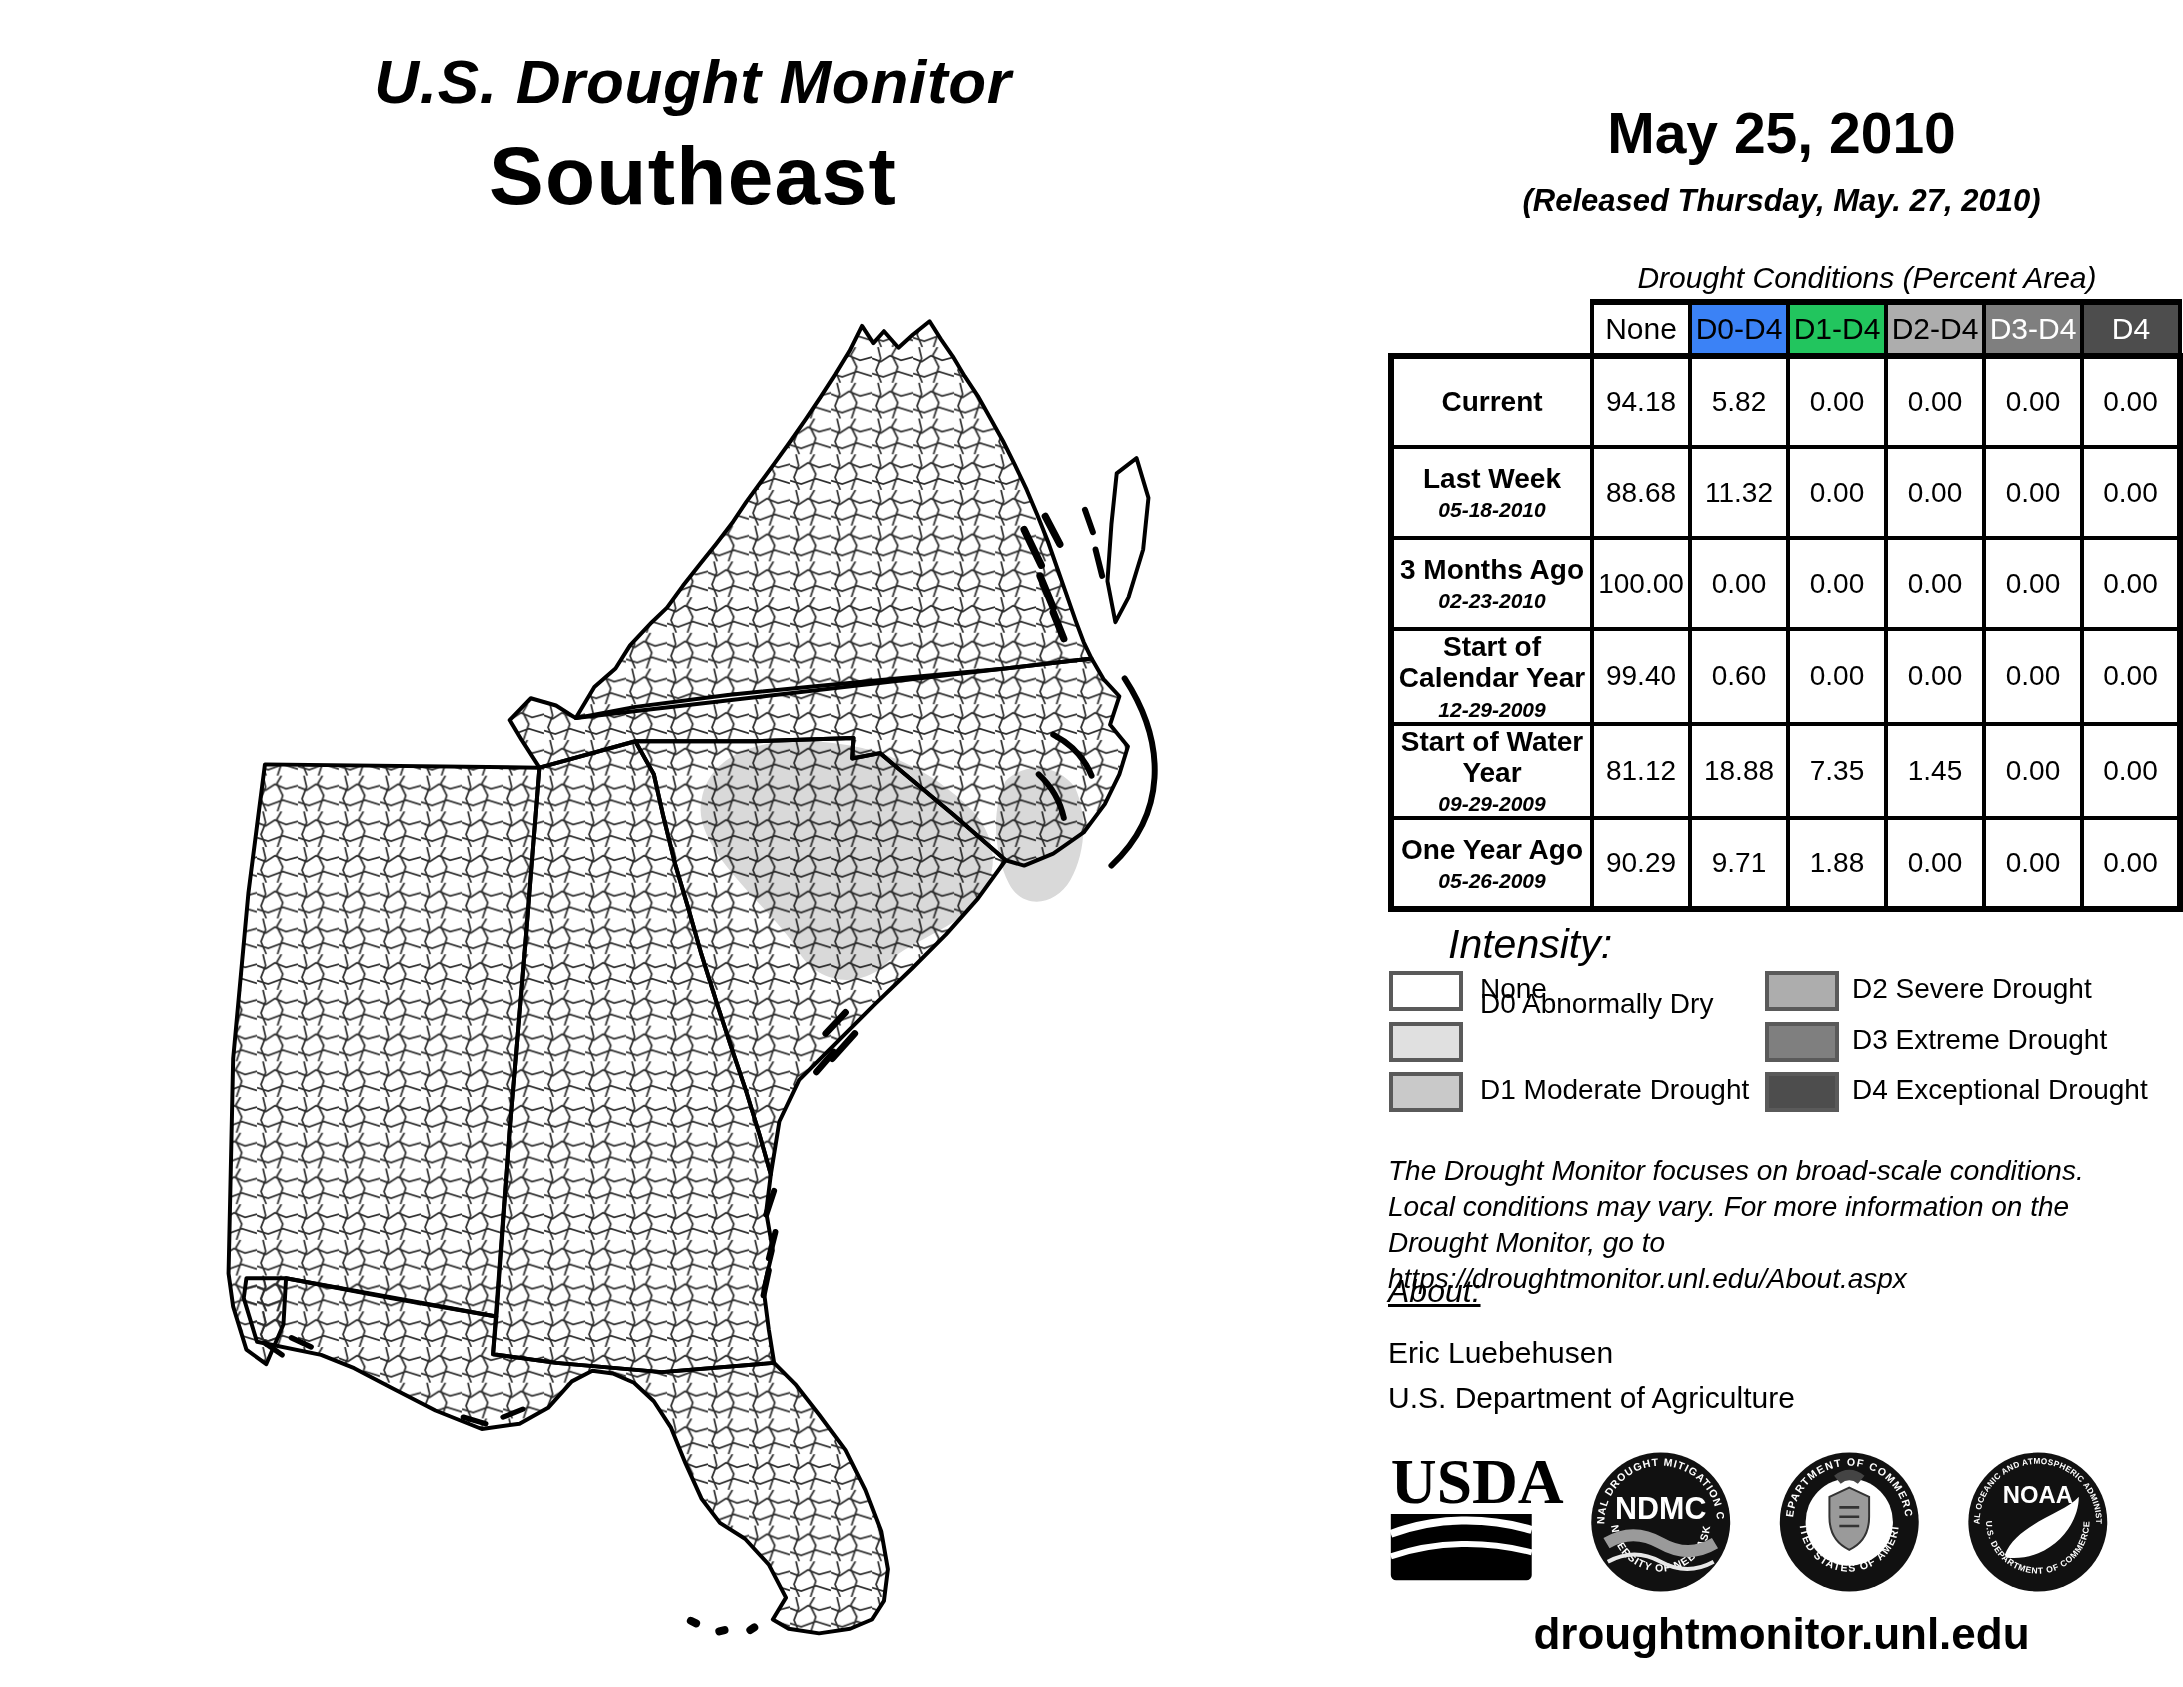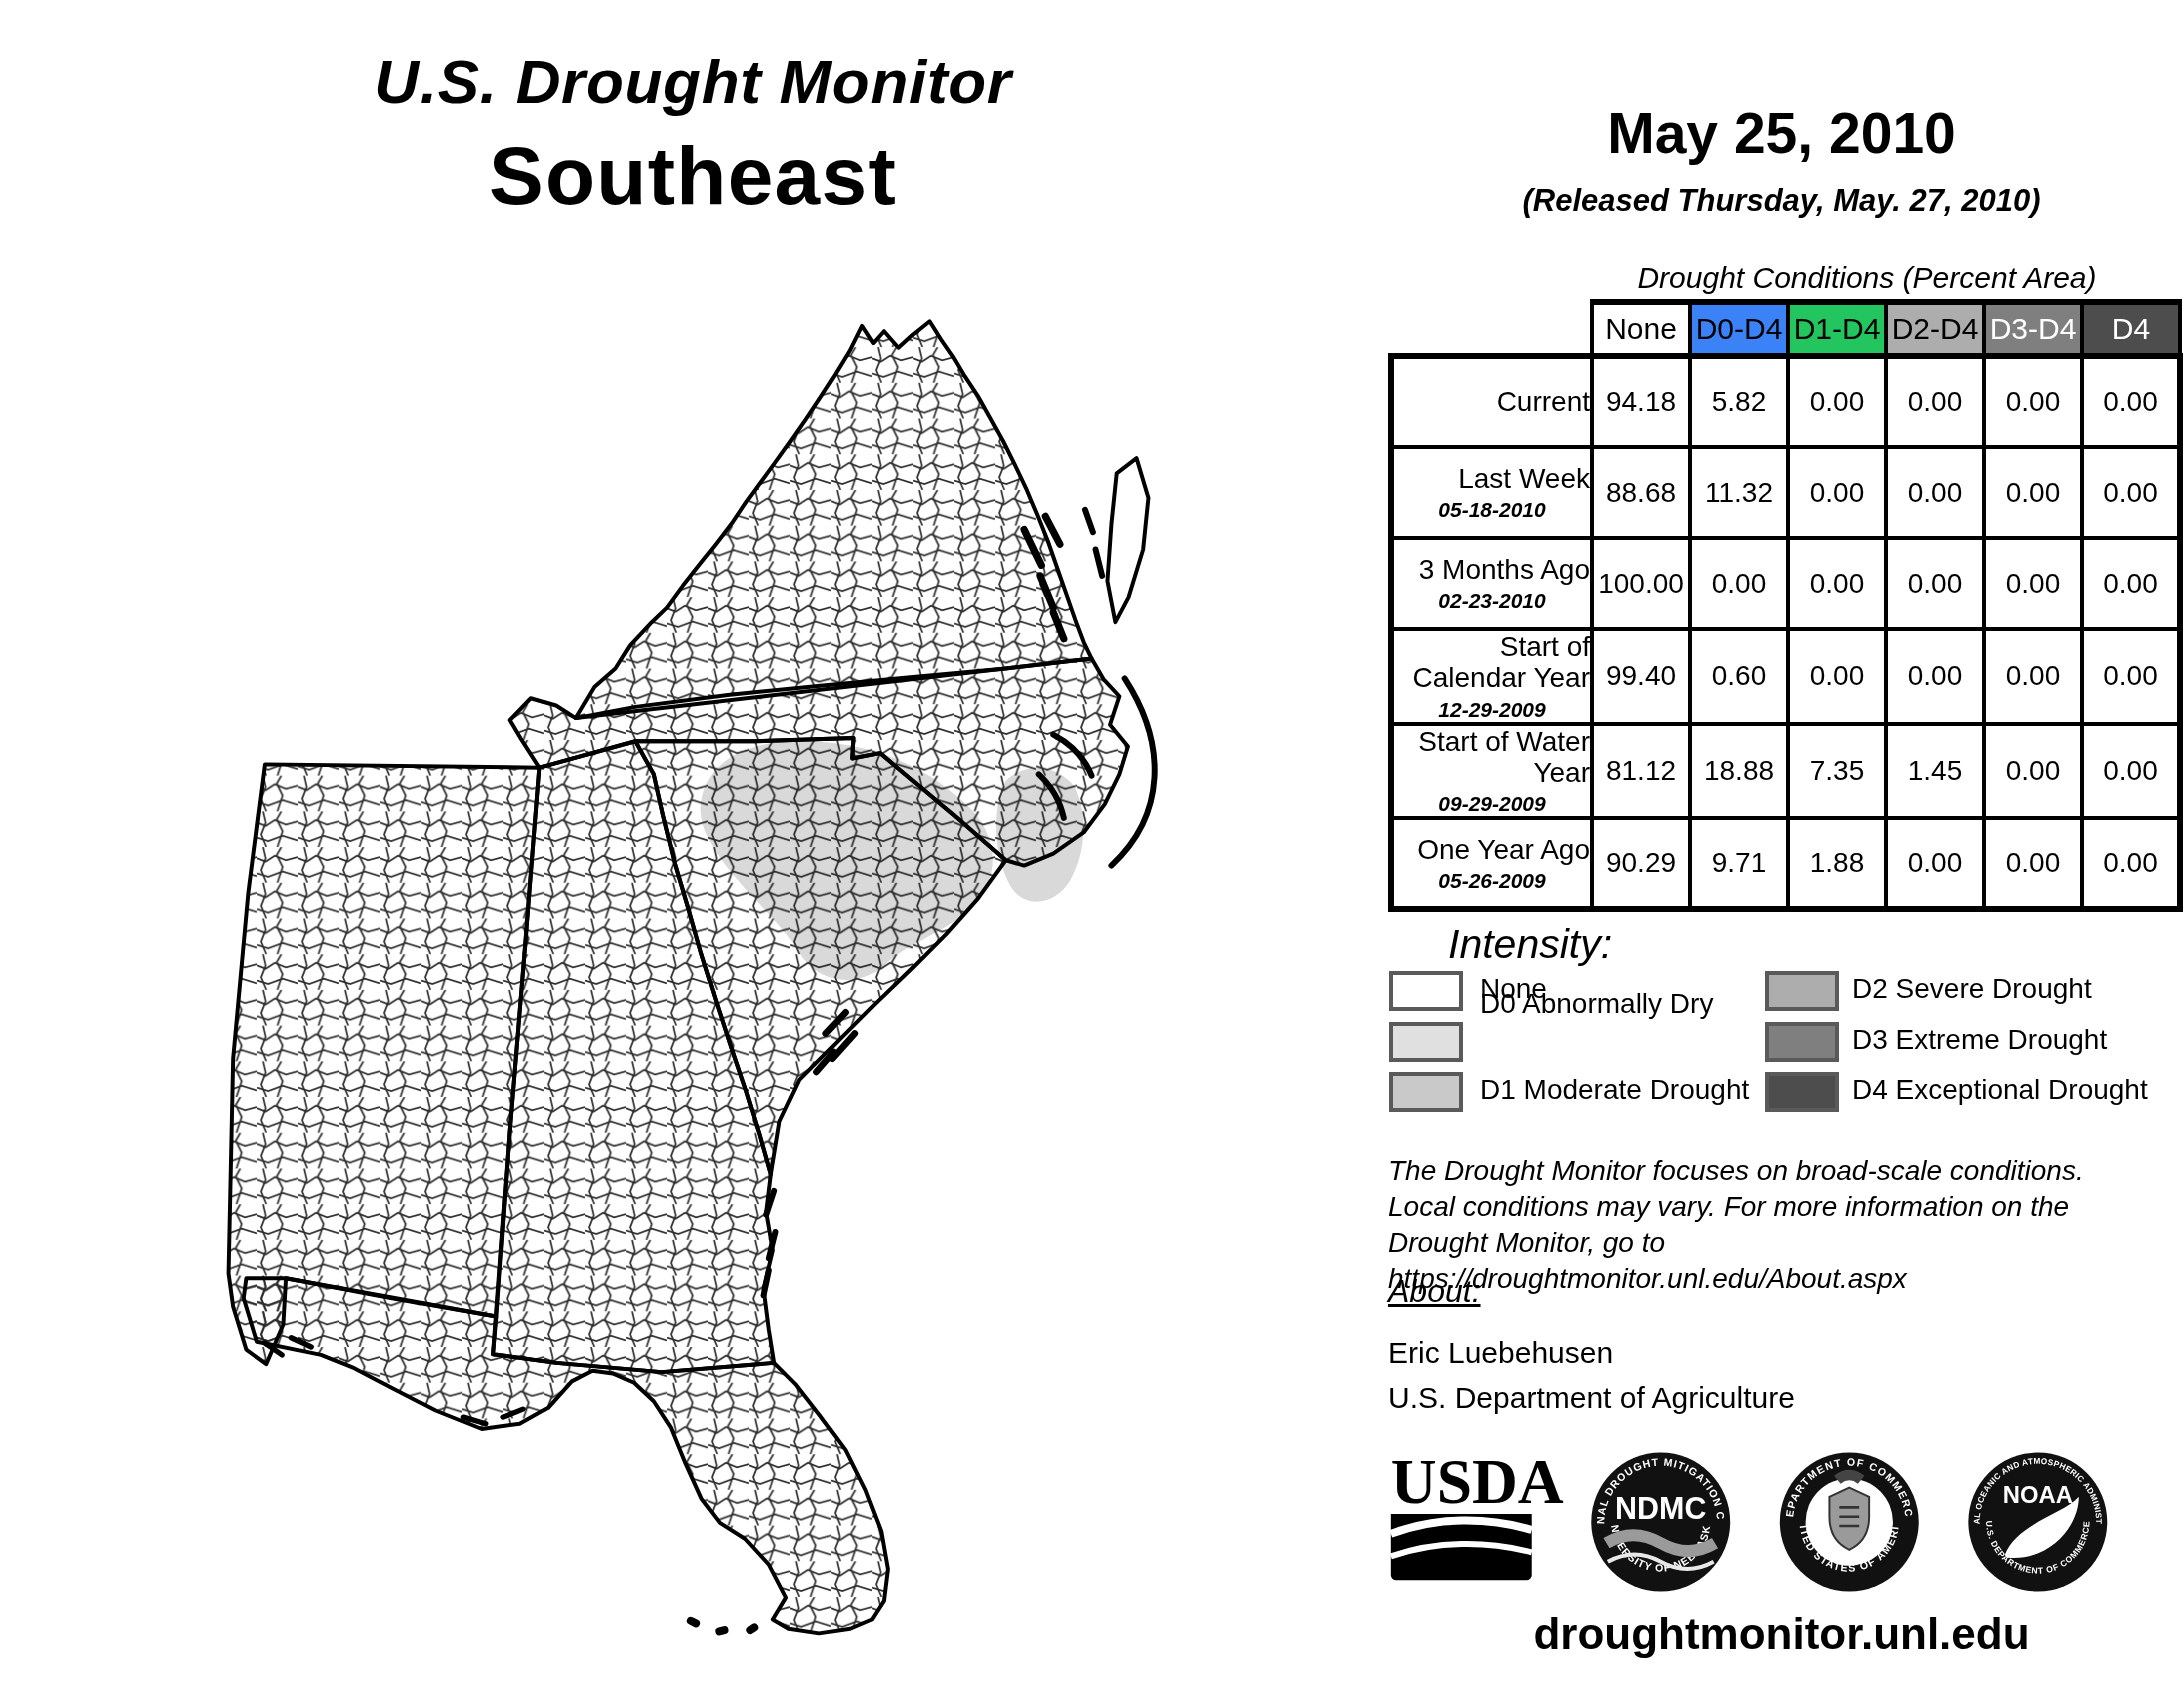--- a/index.html
+++ b/index.html
@@ -22,21 +22,21 @@
   thead tr{height:54px;} tbody tr{height:91px;}
   th,td{padding:0;text-align:center;vertical-align:middle;}
   th.corner{border:none;background:#fff;}
   th.ch{border:4.6px solid #000;border-top-width:6px;font-weight:normal;font-size:30px;}
   tbody td,tbody th{border:4px solid #000;background:#fff;}
   tbody th.rlab{border-left-width:6.6px;font-size:28px;}
   tbody td:last-child,tbody th:last-child{border-right-width:6.6px;}
   tbody tr:first-child td,tbody tr:first-child th{border-top-width:6px;}
   tbody tr:last-child td,tbody tr:last-child th{border-bottom-width:6.6px;}
   td.v{font-size:28px;}
-  .rl{font-weight:normal;line-height:1.12;text-align:right;}
+  .rl{font-weight:bold;line-height:1.12;}
   .rd{font-size:21px;font-weight:bold;font-style:italic;margin-top:4px;}
   
   #intensity-heading{left:1448px;top:921px;font-size:41px;font-style:italic;}
   .sw{width:66px;height:32px;border:4px solid #5a5a5a;}
   .lg-label{font-size:28px;line-height:40px;white-space:nowrap;}
   
   #disclaimer{left:1388px;top:1153px;font-size:28px;font-style:italic;line-height:36px;}
   #author-heading{left:1388px;top:1273px;font-size:32px;font-style:italic;text-decoration:underline;}
   #author-name{left:1388px;top:1336px;font-size:30px;}
   #author-org{left:1388px;top:1381px;font-size:30px;}

